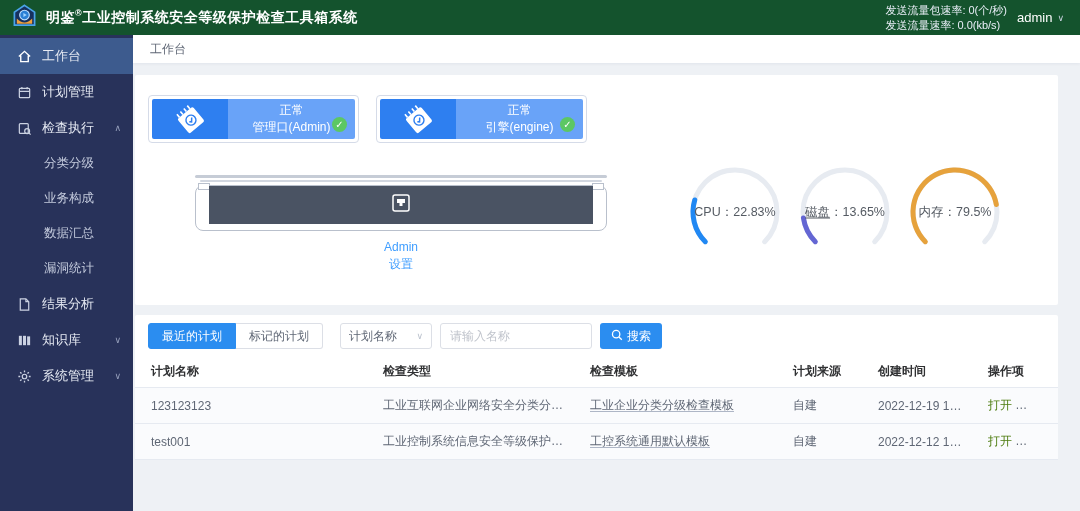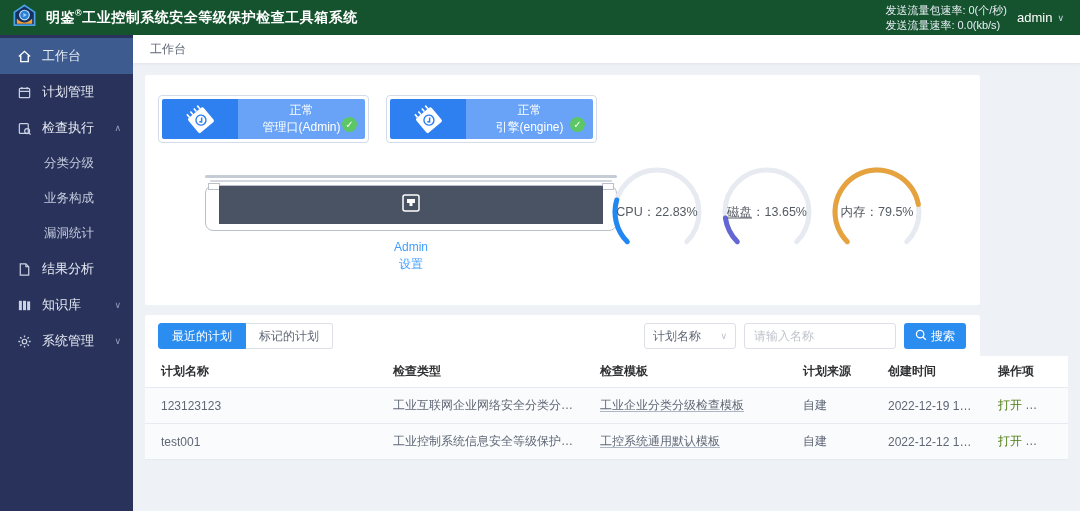--- a/index.html
+++ b/index.html
@@ -25,21 +25,21 @@
   .side-item .sicon { width:15px; height:15px; margin-right:10px; display:flex; align-items:center; justify-content:center; }
   .side-item.active { background:#3d5b8e; }
   .side-item .expand { margin-left:auto; font-size:9px; color:#97a1bd; }
   .sub-item { height:35px; display:flex; align-items:center; padding-left:44px; font-size:12.5px; color:#c4cbdd; cursor:pointer; }
 
   
   .main { position:absolute; left:133px; top:35px; width:947px; height:476px; background:#eef1f5; }
   .crumb-bar { height:28px; background:#fff; display:flex; align-items:center; padding-left:17px;
                font-size:12px; color:#5f6775; box-shadow:0 1px 3px rgba(20,40,80,.06); }
 
-  .panel { position:absolute; left:12px; width:835px; background:#fff; border-radius:2px; }
+  .panel { position:absolute; left:2px; width:923px; background:#fff; border-radius:2px; }
   .panel-top { top:40px; height:230px; }
   .panel-bottom { top:280px; height:137px; }
 
   
   .cards { position:absolute; left:13px; top:20px; display:flex; gap:17px; }
   .scard { width:211px; height:48px; border:1px solid #d5dbe8; border-radius:4px; background:#fff; padding:3px; cursor:pointer; }
   .scard-inner { display:flex; height:100%; border-radius:2px; overflow:hidden; position:relative; }
   .scard-left { width:76px; background:#2e7ff0; display:flex; align-items:center; justify-content:center; }
   .scard-right { flex:1; background:#69a3f8; color:#fff; font-size:12px; line-height:17px;
                  display:flex; flex-direction:column; align-items:center; justify-content:center; }
@@ -59,21 +59,21 @@
   .dev-links a { display:block; font-size:12px; line-height:17px; color:#409eff; text-decoration:none; cursor:pointer; }
 
   
   .gauges { position:absolute; right:55px; top:89px; display:flex; gap:14px; }
   .gauge { width:96px; height:96px; position:relative; }
   .gauge-label { position:absolute; left:50%; top:50%; transform:translate(-50%,-50%);
                  font-size:12.5px; color:#555b63; white-space:nowrap; }
   .u-name { text-decoration:underline; text-underline-offset:2px;margin-top:40px; }
 
   
-  .toolbar { display:flex; align-items:center; justify-content:space-between; padding:8px 14px 7px 13px;gap:17px; }
+  .toolbar { display:flex; align-items:center; padding:8px 14px 7px 13px;gap:17px; }
   .tabs { display:flex; }
   .tab { height:26px; line-height:24px; padding:0 13px; font-size:12px; border:1px solid #dcdfe6;
          background:#fff; color:#5f6775; cursor:pointer; }
   .tab.active { background:#2b8df0; border-color:#2b8df0; color:#fff; border-radius:3px 0 0 3px; }
   .tab.plain { border-left:none; border-radius:0 3px 3px 0; }
   .filters { display:flex; align-items:center; gap:8px; }
   .select { width:92px; height:26px; border:1px solid #dcdfe6; border-radius:3px; background:#fff;
             display:flex; align-items:center; justify-content:space-between; padding:0 8px;
             font-size:12px; color:#5f6775; cursor:pointer; }
   .text-input { width:152px; height:26px; border:1px solid #dcdfe6; border-radius:3px; padding:0 9px;
@@ -147,20 +147,23 @@
     </span>
     <span>检查执行</span>
     <span class="expand">∧</span>
   </div>
   <div>
     <div class="sub-item">
         <span>分类分级</span>
       </div>
     <div class="sub-item">
         <span>业务构成</span>
+      </div>
+    <div class="sub-item">
+        <span>数据汇总</span>
       </div>
     <div class="sub-item">
         <span>漏洞统计</span>
       </div>
   </div>
   <div class="side-item">
     <span class="sicon">
       <svg width="15" height="15" viewBox="0 0 16 16">
           <path d="M3.5 2 H9.5 L12.5 5 V14 H3.5 Z" fill="none" stroke="#cbd2e2" stroke-width="1.3"></path>
           <path d="M9.5 2 V5 H12.5" fill="none" stroke="#cbd2e2" stroke-width="1.3"></path>

